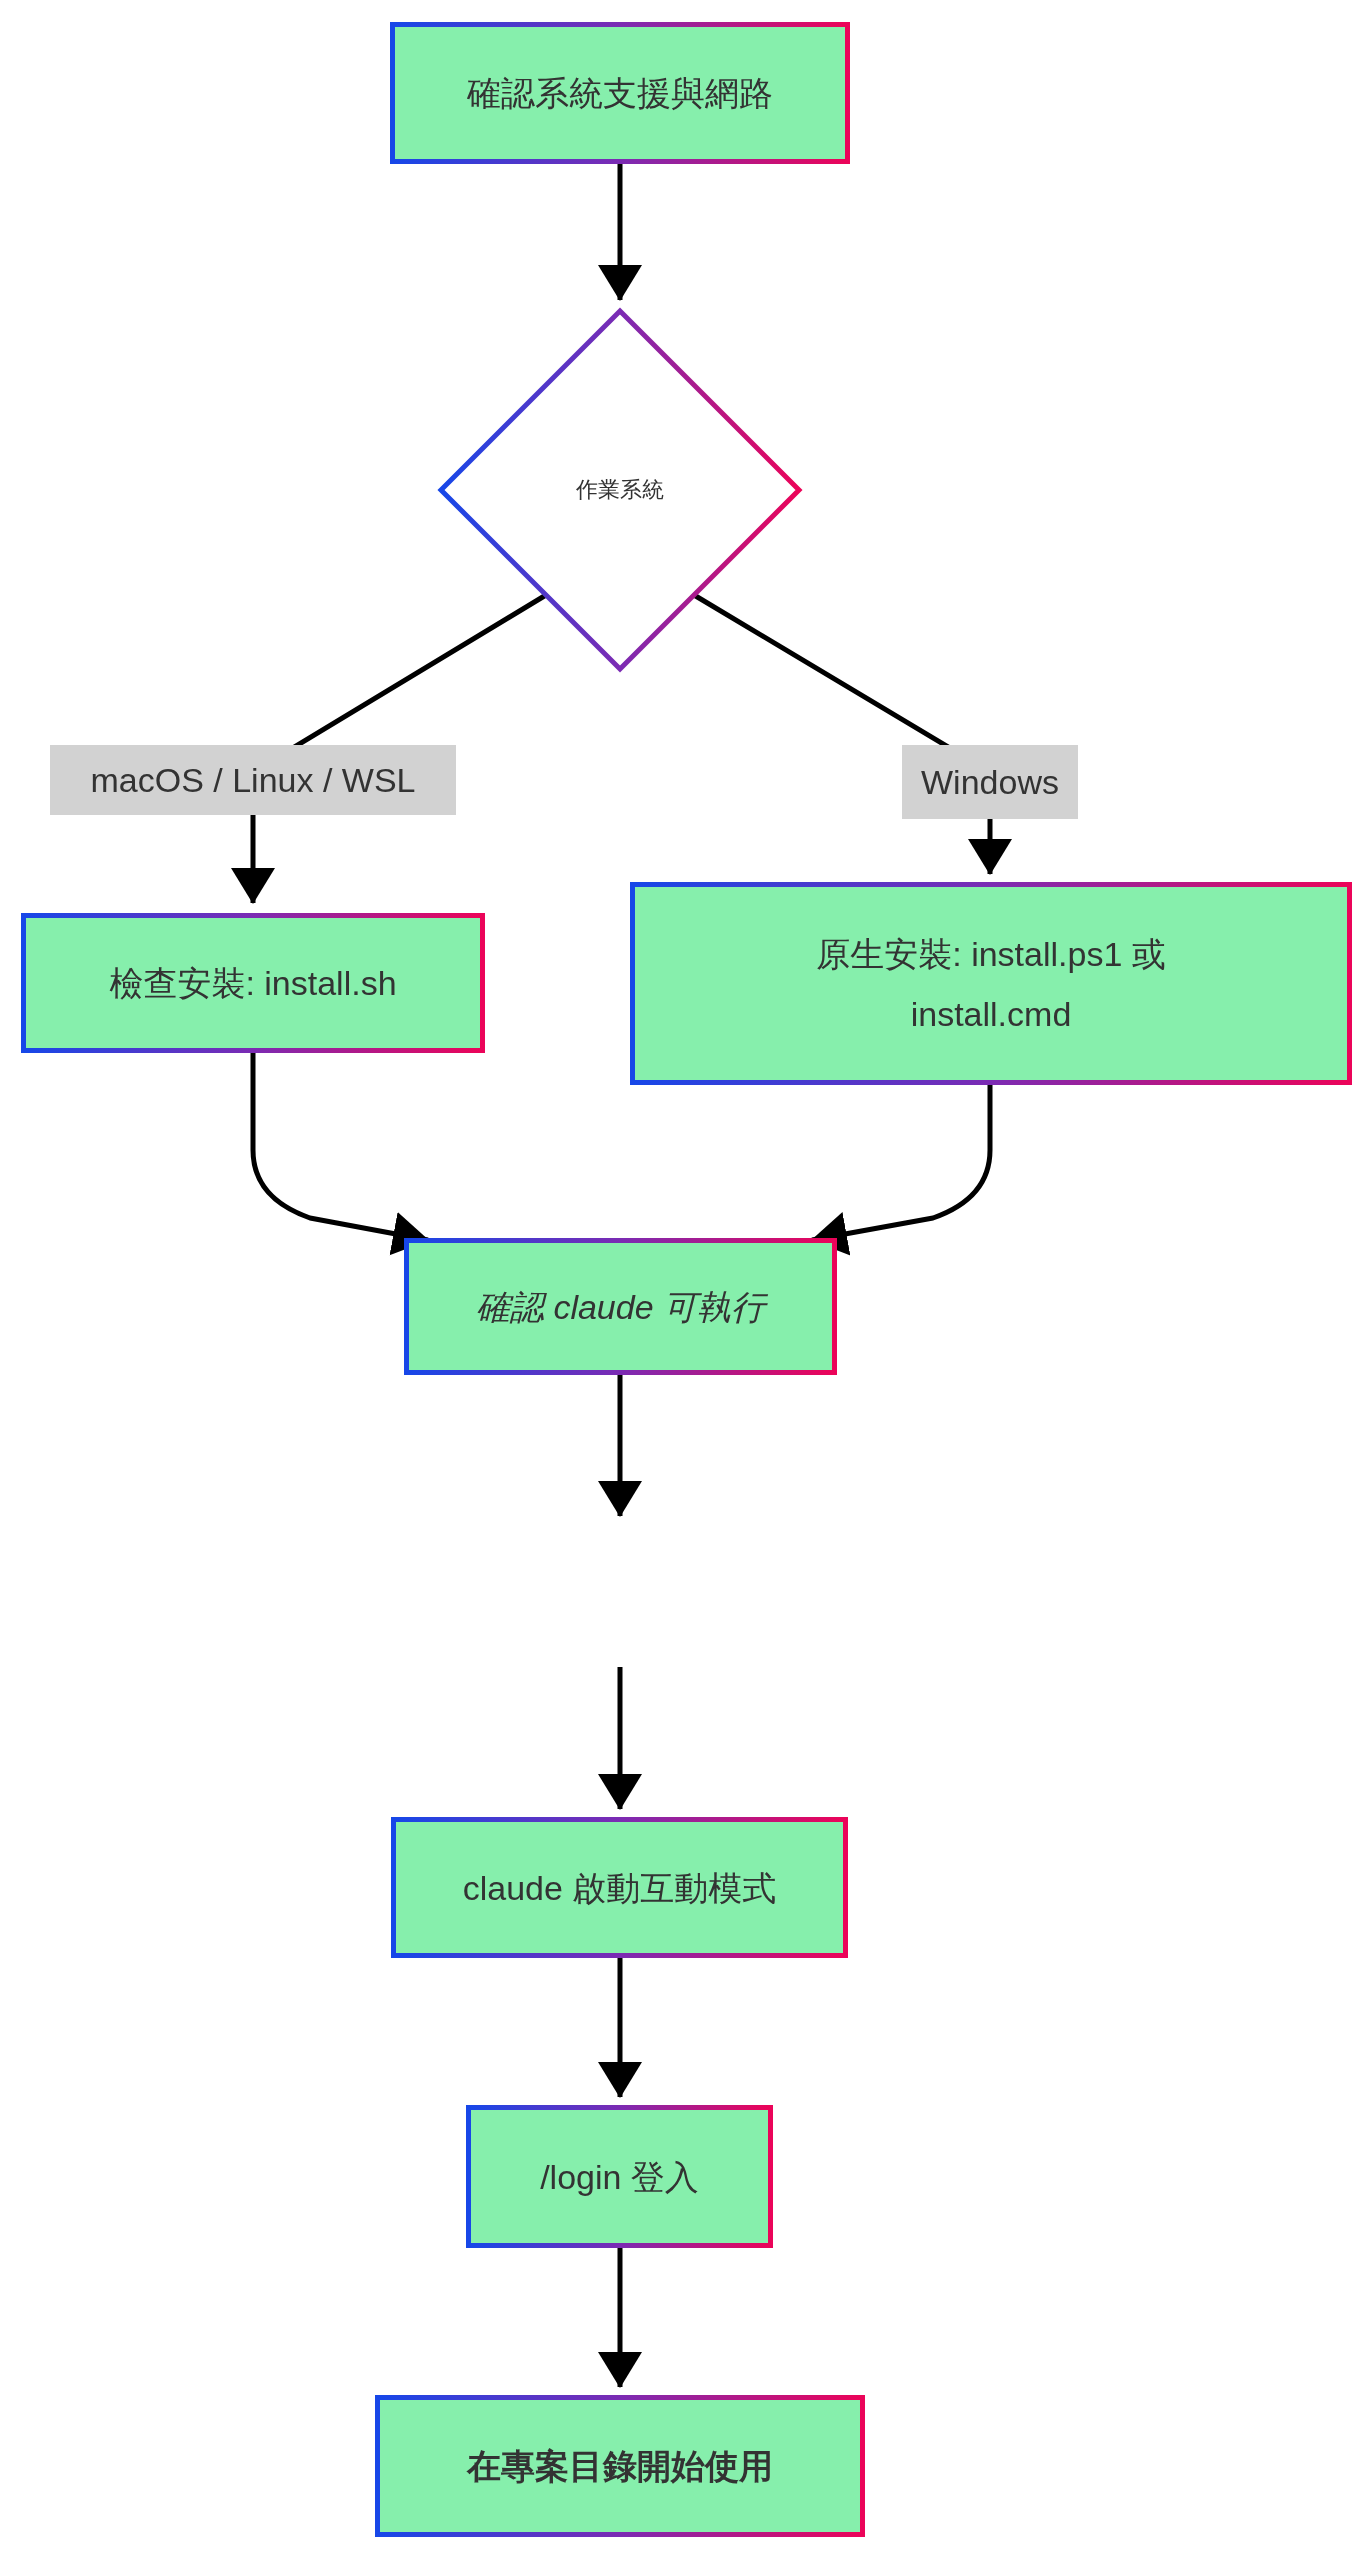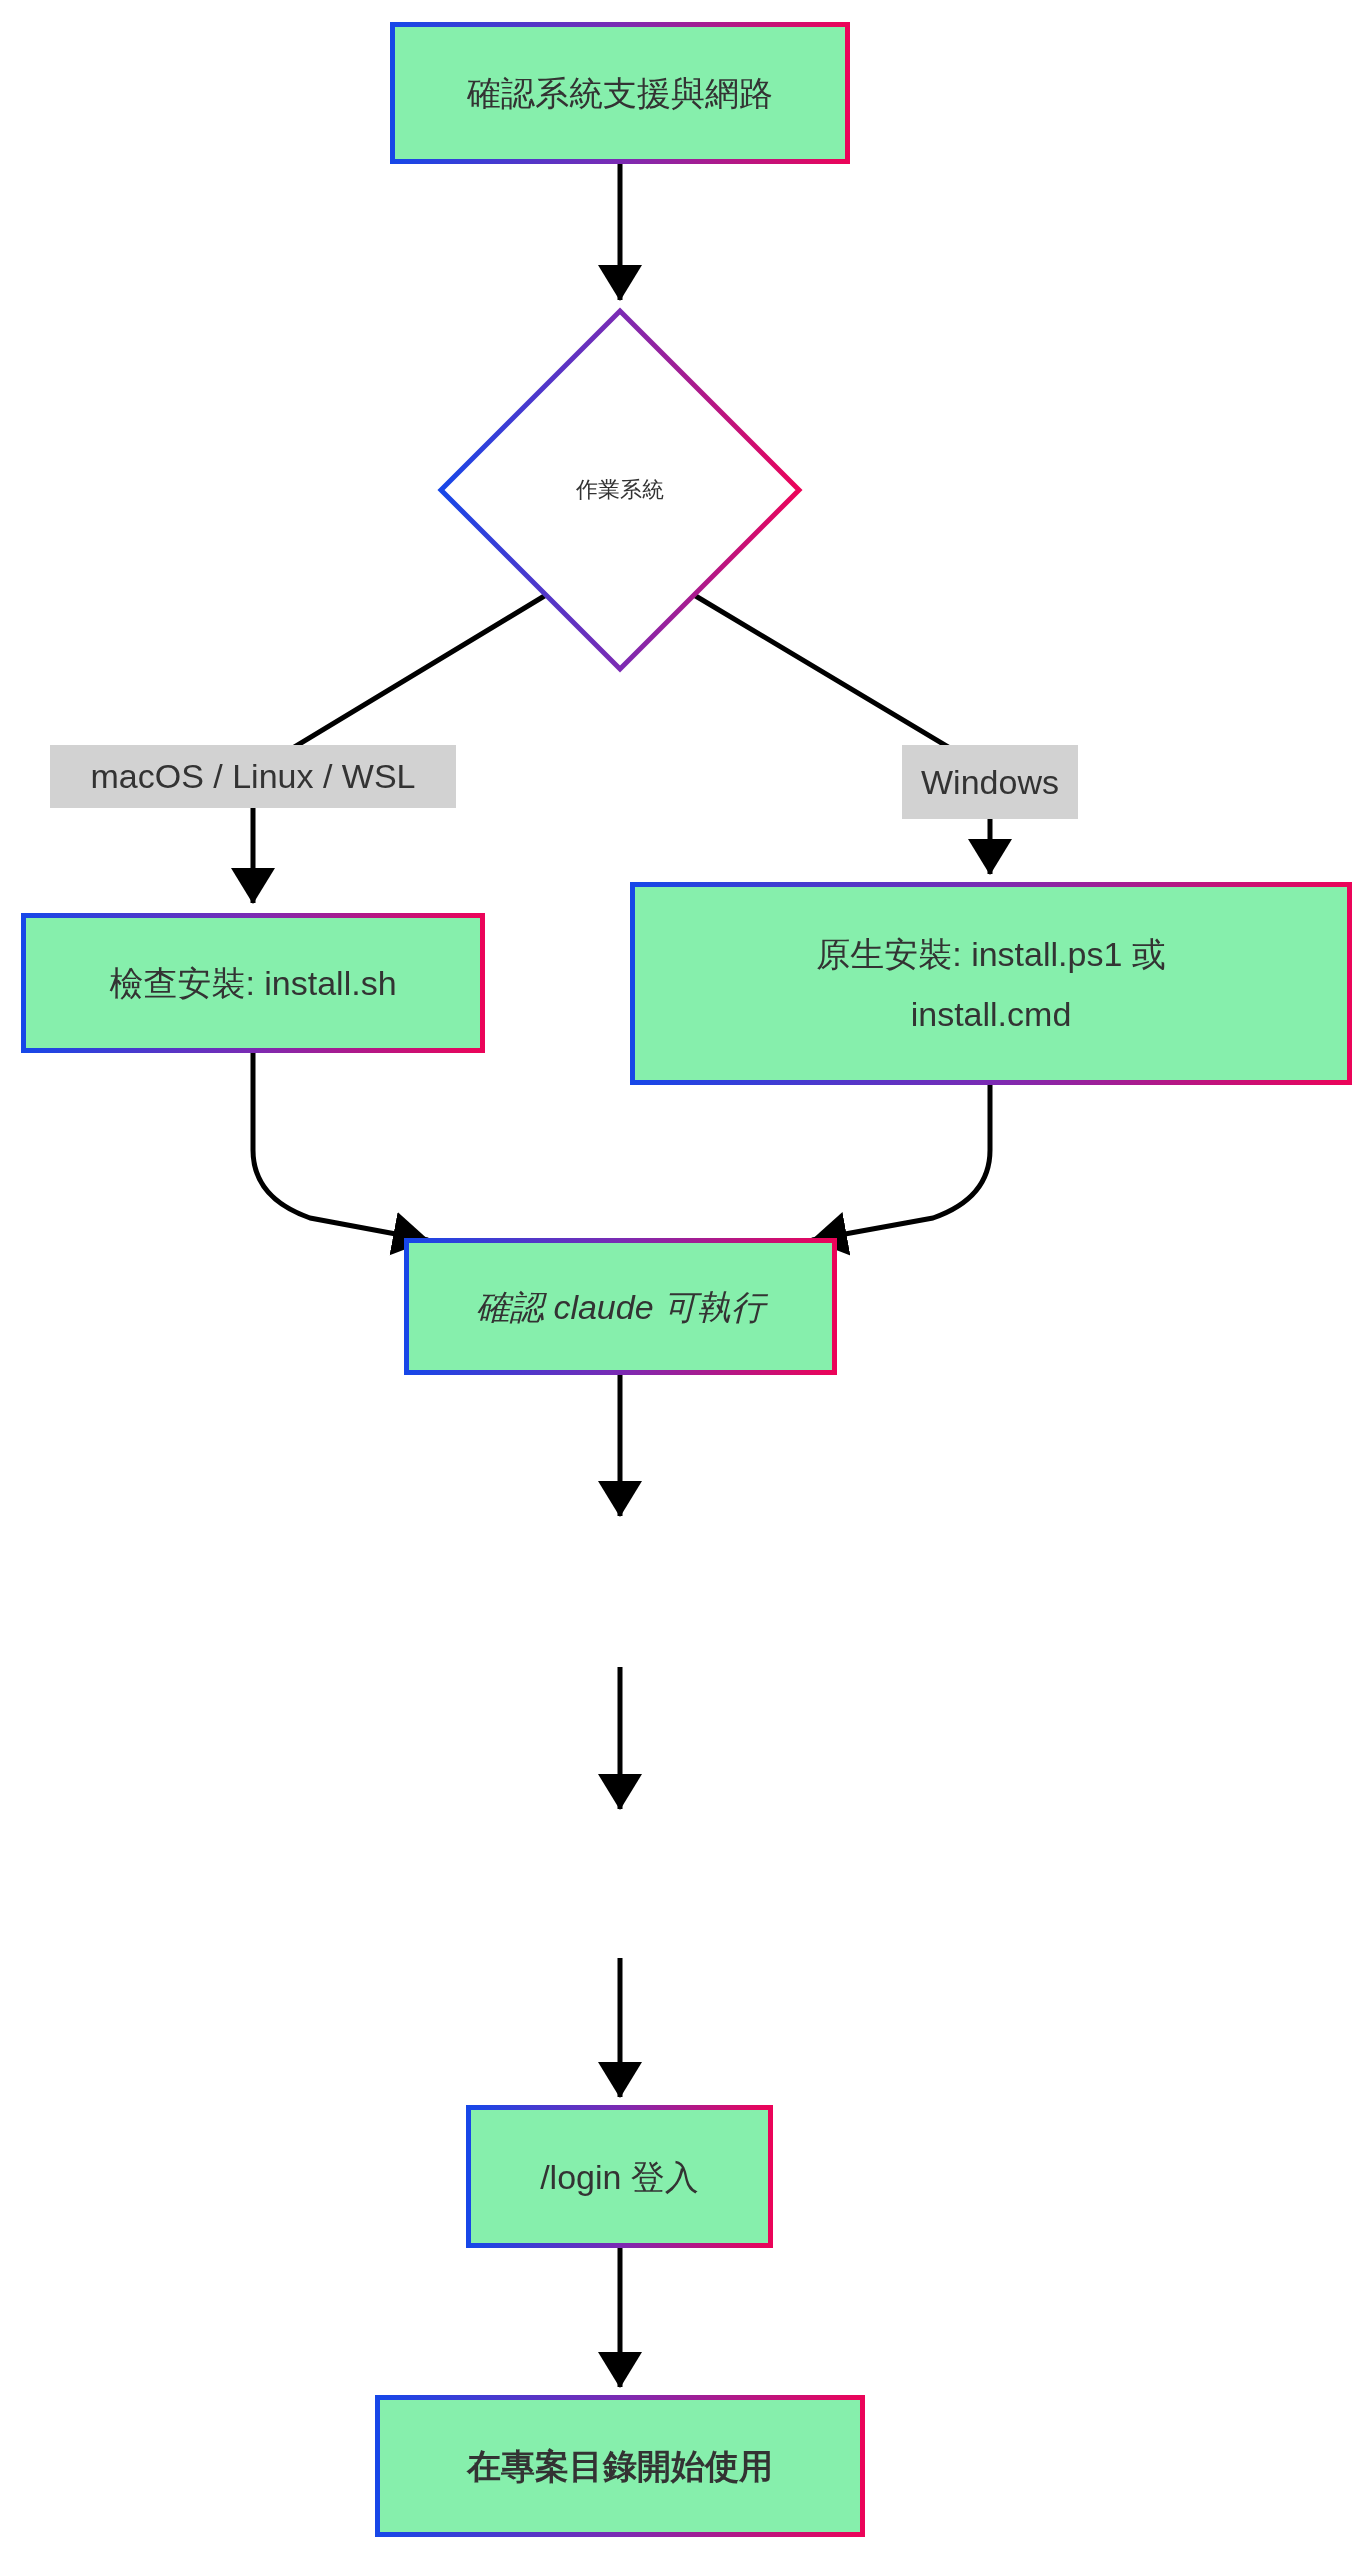--- a/index.html
+++ b/index.html
@@ -85,21 +85,21 @@
   </svg>
 
   <div class="node" style="left:390px; top:22px; width:460px; height:142px;">
     <div>確認系統支援與網路</div>
   </div>
 
   <div class="diamond-label" style="left:460px; top:459px; width:320px; height:62px;">
     <div>作業系統</div>
   </div>
 
-  <div class="edge-label" style="left:50px; top:745px; width:406px; height:63px;">
+  <div class="edge-label" style="left:50px; top:745px; width:406px; height:70px;">
     <span>macOS / Linux / WSL</span>
   </div>
 
   <div class="edge-label" style="left:902px; top:745px; width:176px; height:74px;">
     <span>Windows</span>
   </div>
 
   <div class="node" style="left:21px; top:913px; width:464px; height:140px;">
     <div>檢查安裝: install.sh</div>
   </div>
@@ -107,20 +107,23 @@
   <div class="node" style="left:630px; top:882px; width:722px; height:203px;">
     <div>原生安裝: install.ps1 或</div>
     <div>install.cmd</div>
   </div>
 
   <div class="node" style="left:404px; top:1238px; width:433px; height:137px;font-style:italic;">
     <div>確認 claude 可執行</div>
   </div>
 
 
+  <div class="node" style="left:391px; top:1817px; width:457px; height:141px;">
+    <div>claude 啟動互動模式</div>
+  </div>
 
   <div class="node" style="left:466px; top:2105px; width:307px; height:143px;">
     <div>/login 登入</div>
   </div>
 
   <div class="node" style="left:375px; top:2395px; width:490px; height:142px;font-weight:bold;">
     <div>在專案目錄開始使用</div>
   </div>
 
 </div>

